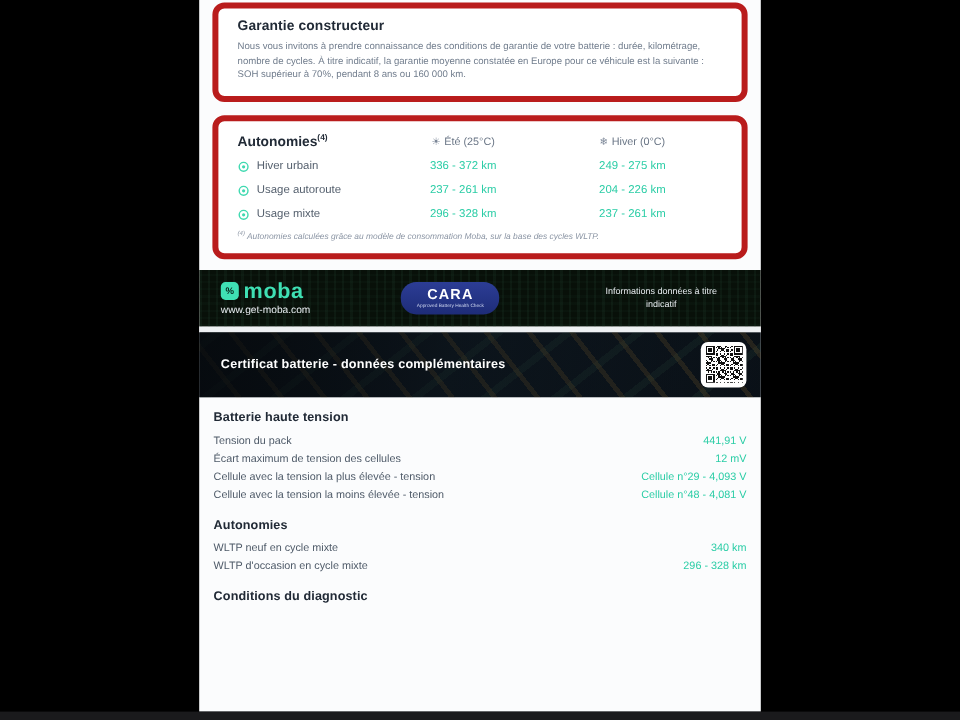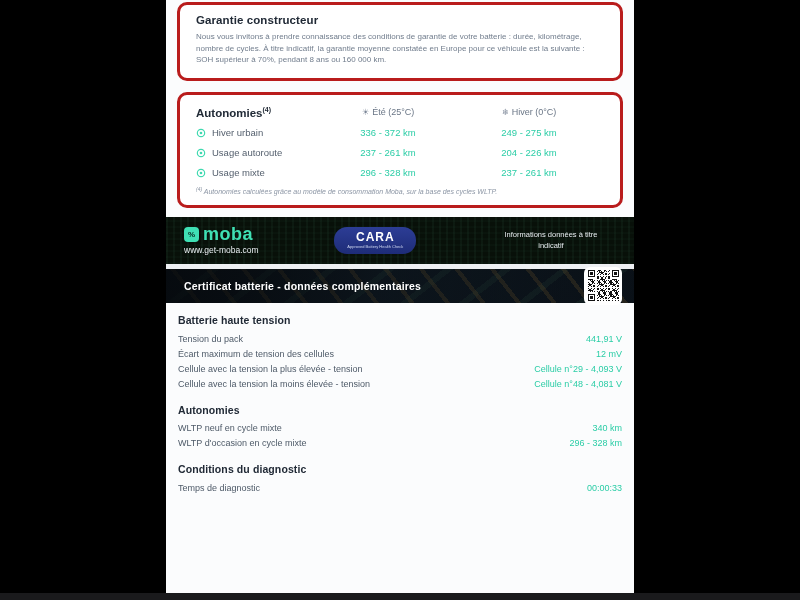--- a/index.html
+++ b/index.html
@@ -8,21 +8,21 @@
 
   .stage { position:relative; width:800px; height:600px; background:#000; }
 
   .page {
     position:absolute; left:166px; top:0; width:468px; height:593px;
     background:#fbfcfd; overflow:hidden;
   }
 
   
   .card {
-    background:#ffffff; border:3px solid #b91c1c; border-radius:10px;
+    background:#ffffff; border:5px solid #b91c1c; border-radius:10px;
     margin:0 11px;
   }
   .warranty-card { margin-top:2px; padding:9px 16px 12px 16px; }
   .warranty-card h2 { font-size:11.5px; font-weight:bold; color:#212a36; letter-spacing:.1px; }
   .warranty-card p { margin-top:5px; font-size:8px; line-height:1.45; color:#717d8d; }
 
   .range-card { margin-top:11px; padding:8px 16px 6px 16px; }
   .range-grid { display:grid; grid-template-columns: 1fr 132px 150px; align-items:center; }
   .range-grid .hdr-title { font-size:11.5px; font-weight:bold; color:#212a36; padding:3px 0 4px 0; }
   .range-grid .hdr-title sup { font-size:7px; font-weight:bold; color:#212a36; }
@@ -58,21 +58,21 @@
     display:flex; flex-direction:column; align-items:center; justify-content:center;
   }
   .cara-word { color:#ffffff; font-size:12px; font-weight:bold; letter-spacing:1px; line-height:1; }
   .cara-sub { color:#cdd6ef; font-size:4px; margin-top:1px; white-space:nowrap; }
   .banner-note { color:#e6ebef; font-size:7.5px; text-align:center; width:118px; line-height:1.5; }
 
   .gap-strip { height:5px; background:#eef0f3; }
 
   
   .cert-header {
-    height:34px; position:relative;
+    height:54px; position:relative;
     background:
       linear-gradient(90deg, rgba(6,10,14,.88) 0%, rgba(6,10,14,.55) 45%, rgba(6,10,14,.35) 100%),
       repeating-linear-gradient(52deg, transparent 0 24px, rgba(150,115,55,.30) 24px 28px),
       repeating-linear-gradient(-38deg, transparent 0 30px, rgba(70,125,95,.16) 30px 36px),
       linear-gradient(100deg, #0b1118 0%, #13202b 45%, #0c141c 100%);
     display:flex; align-items:center; justify-content:space-between;
     padding:0 12px 0 18px;
   }
   .cert-title { color:#ffffff; font-size:10.5px; font-weight:bold; letter-spacing:.2px; }
   .qr-box {
@@ -483,22 +483,18 @@
       <div class="detail-row">
         <span class="lbl">WLTP neuf en cycle mixte</span>
         <span class="val">340 km</span>
       </div>
       <div class="detail-row">
         <span class="lbl">WLTP d'occasion en cycle mixte</span>
         <span class="val">296 - 328 km</span>
       </div>
 
       <div class="detail-heading spaced">Conditions du diagnostic</div>
-      <div class="detail-row">
-        <span class="lbl">Temps de diagnostic</span>
-        <span class="val">00:00:33</span>
-      </div>
 
     </div>
   </div>
 
   <div class="bottom-bar"></div>
 </div>
 
 </body></html>

